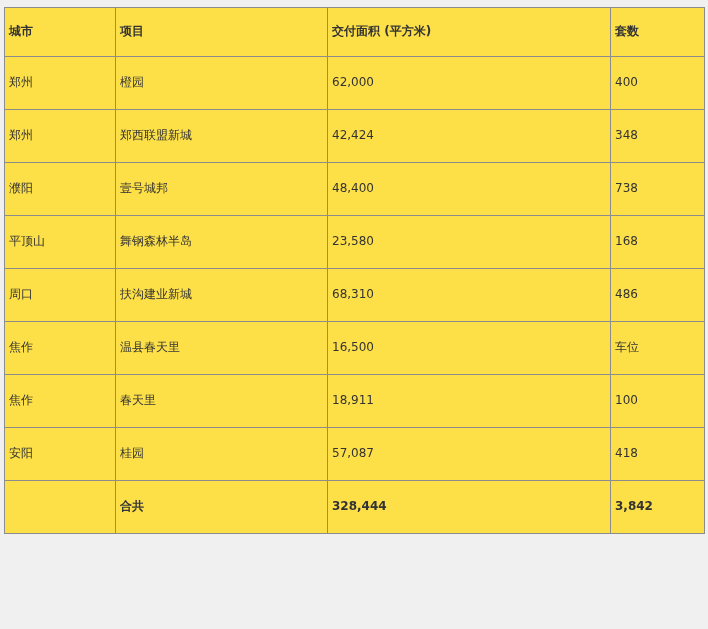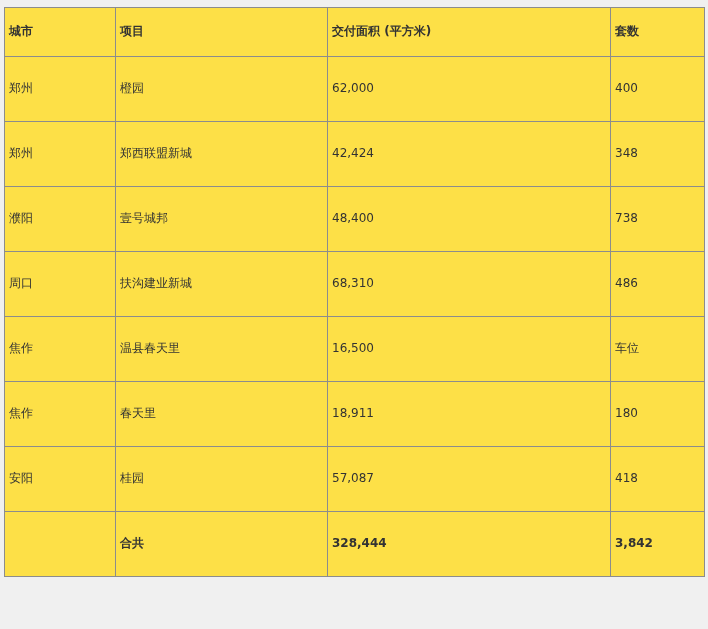--- a/index.html
+++ b/index.html
@@ -28,21 +28,21 @@
     padding: 2px 4px;
     font-size: 12px;
     line-height: 1.3;
     color: #333333;
     text-align: left;
     vertical-align: middle;
     overflow: hidden;
     white-space: nowrap;
   }
   .data-table thead tr { height: 49px; }
-  .data-table tbody tr { height: 65px; }
+  .data-table tbody tr { height: 53px; }
   .data-table th { font-weight: bold; }
   .data-table td { font-weight: normal; }
   .data-table tr.total-row td { font-weight: bold; }
 </style>
 </head>
 <body>
 
 <div class="page">
   <table class="data-table">
     <colgroup>
@@ -72,36 +72,42 @@
         <td>42,424</td>
         <td>348</td>
       </tr>
       <tr>
         <td>濮阳</td>
         <td>壹号城邦</td>
         <td>48,400</td>
         <td>738</td>
       </tr>
       <tr>
+        <td>平顶山</td>
+        <td>舞钢森林半岛</td>
+        <td>23,580</td>
+        <td>168</td>
+      </tr>
+      <tr>
         <td>周口</td>
         <td>扶沟建业新城</td>
         <td>68,310</td>
         <td>486</td>
       </tr>
       <tr>
         <td>焦作</td>
         <td>温县春天里</td>
         <td>16,500</td>
         <td>车位</td>
       </tr>
       <tr>
         <td>焦作</td>
         <td>春天里</td>
         <td>18,911</td>
-        <td>180</td>
+        <td>100</td>
       </tr>
       <tr>
         <td>安阳</td>
         <td>桂园</td>
         <td>57,087</td>
         <td>418</td>
       </tr>
       <tr class="total-row">
         <td></td>
         <td>合共</td>

